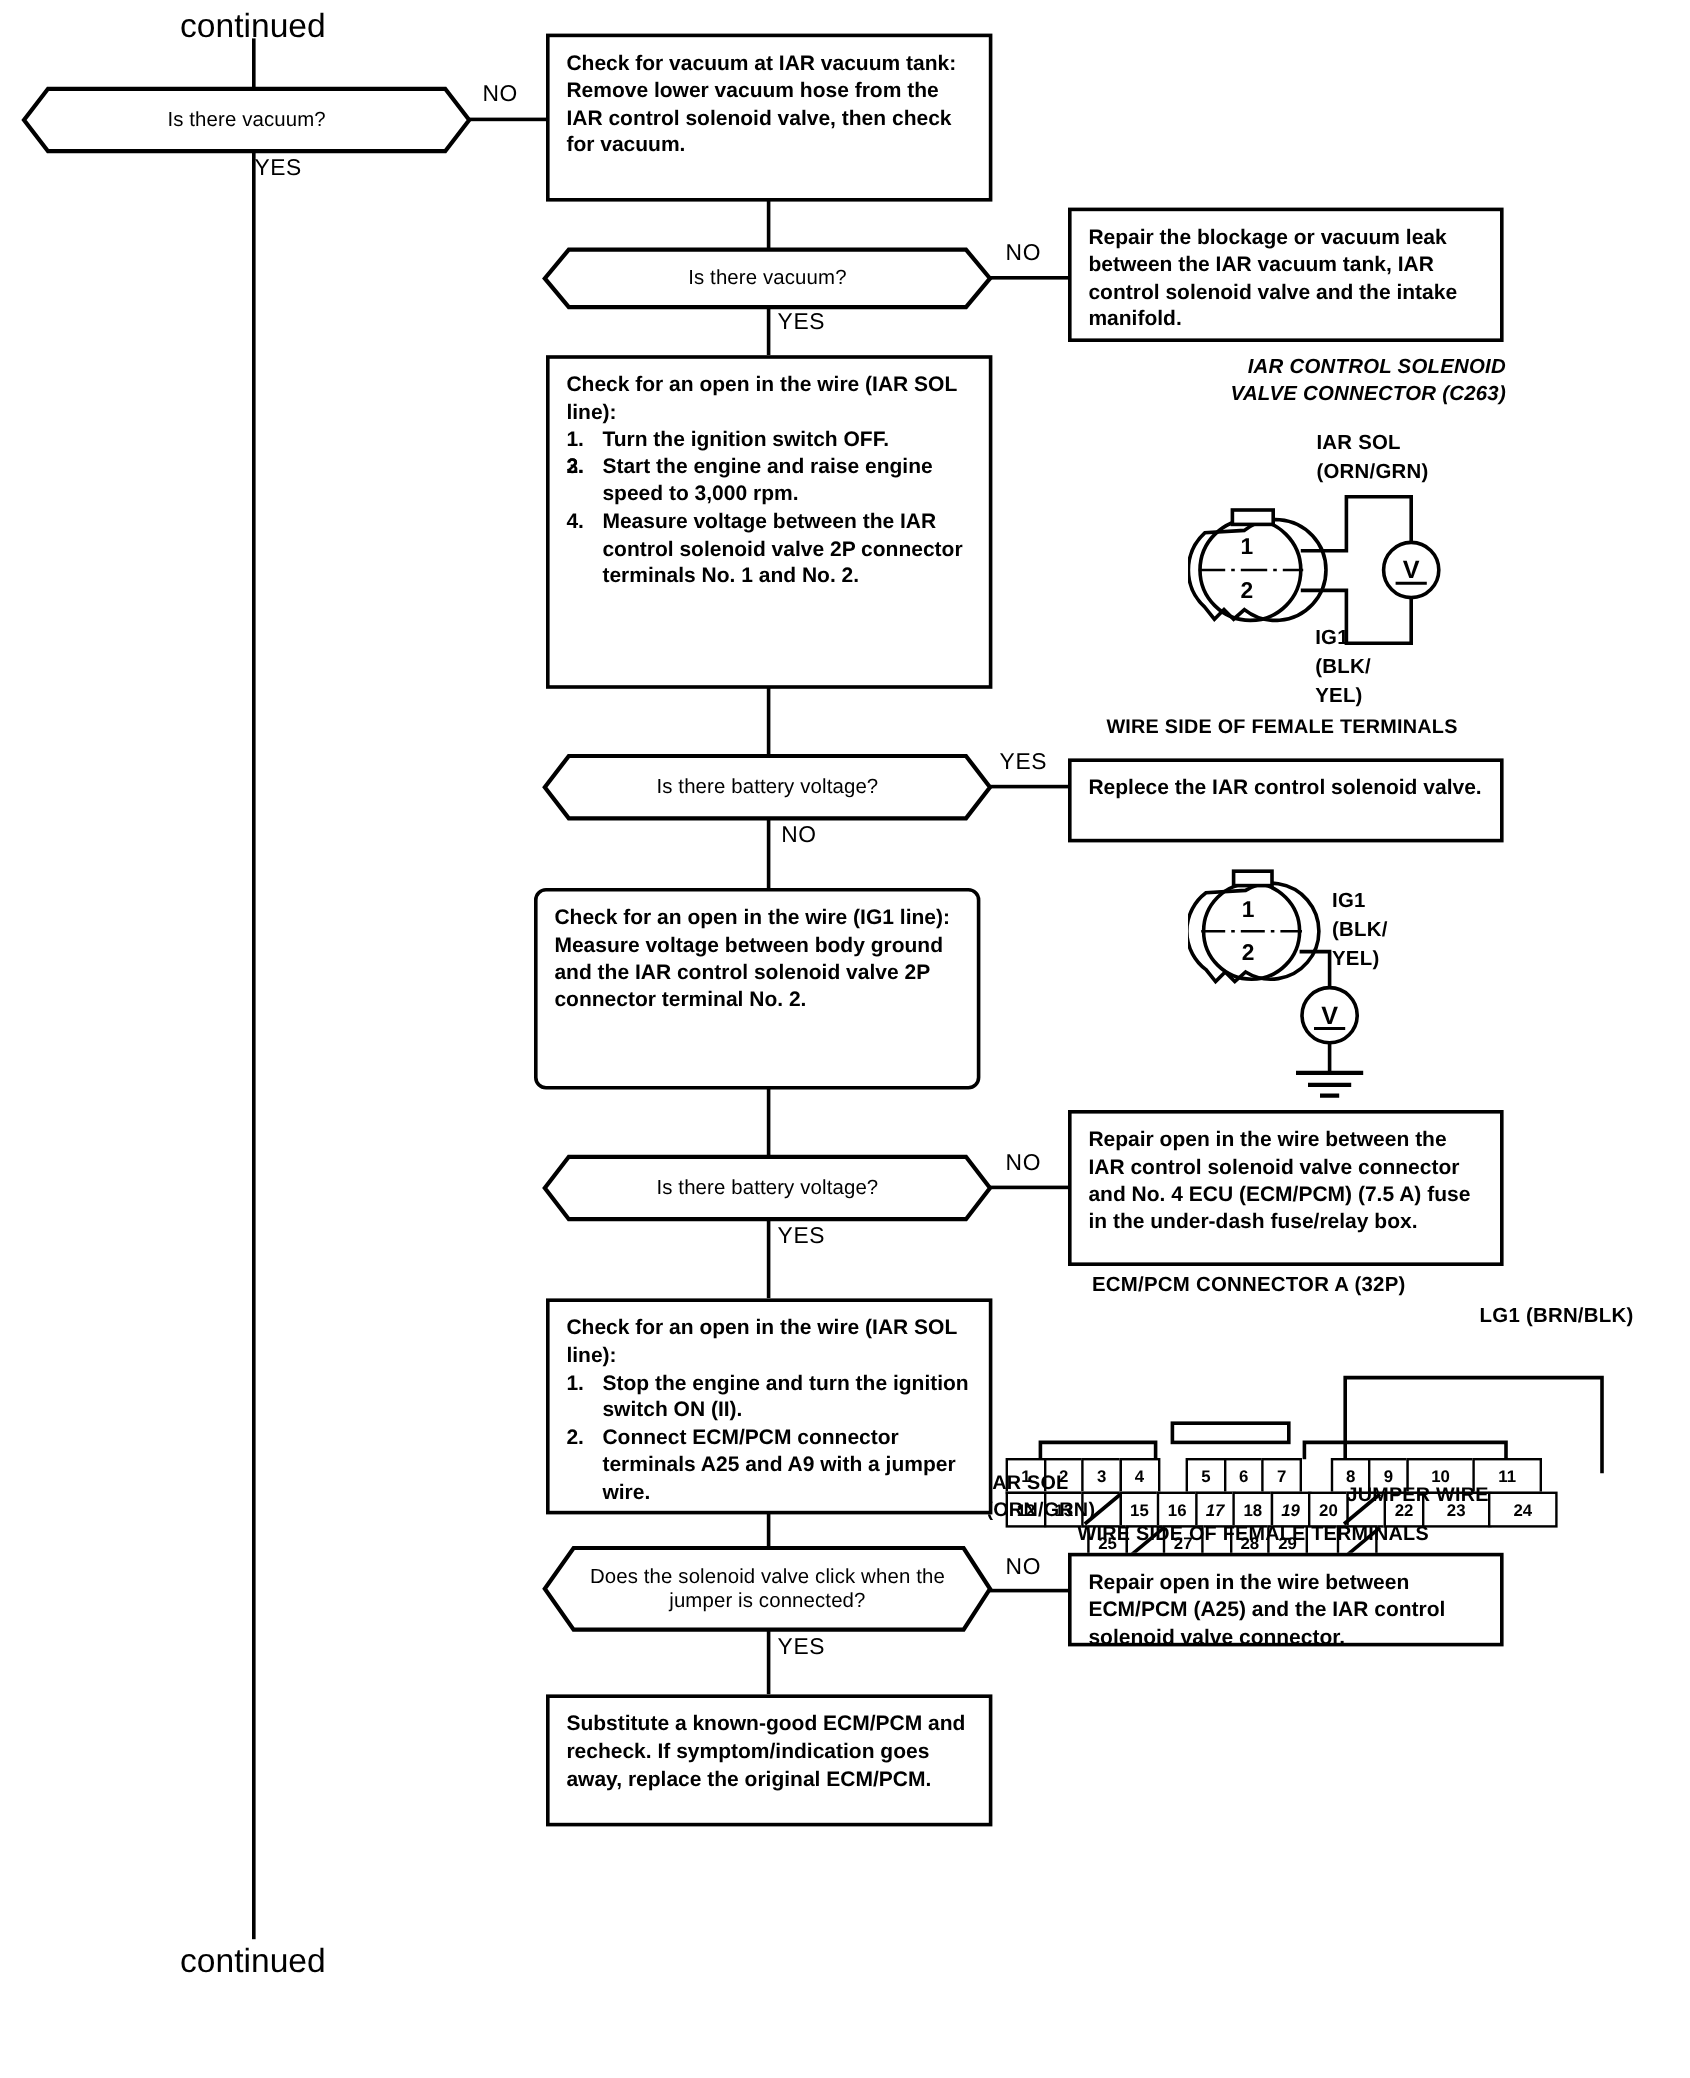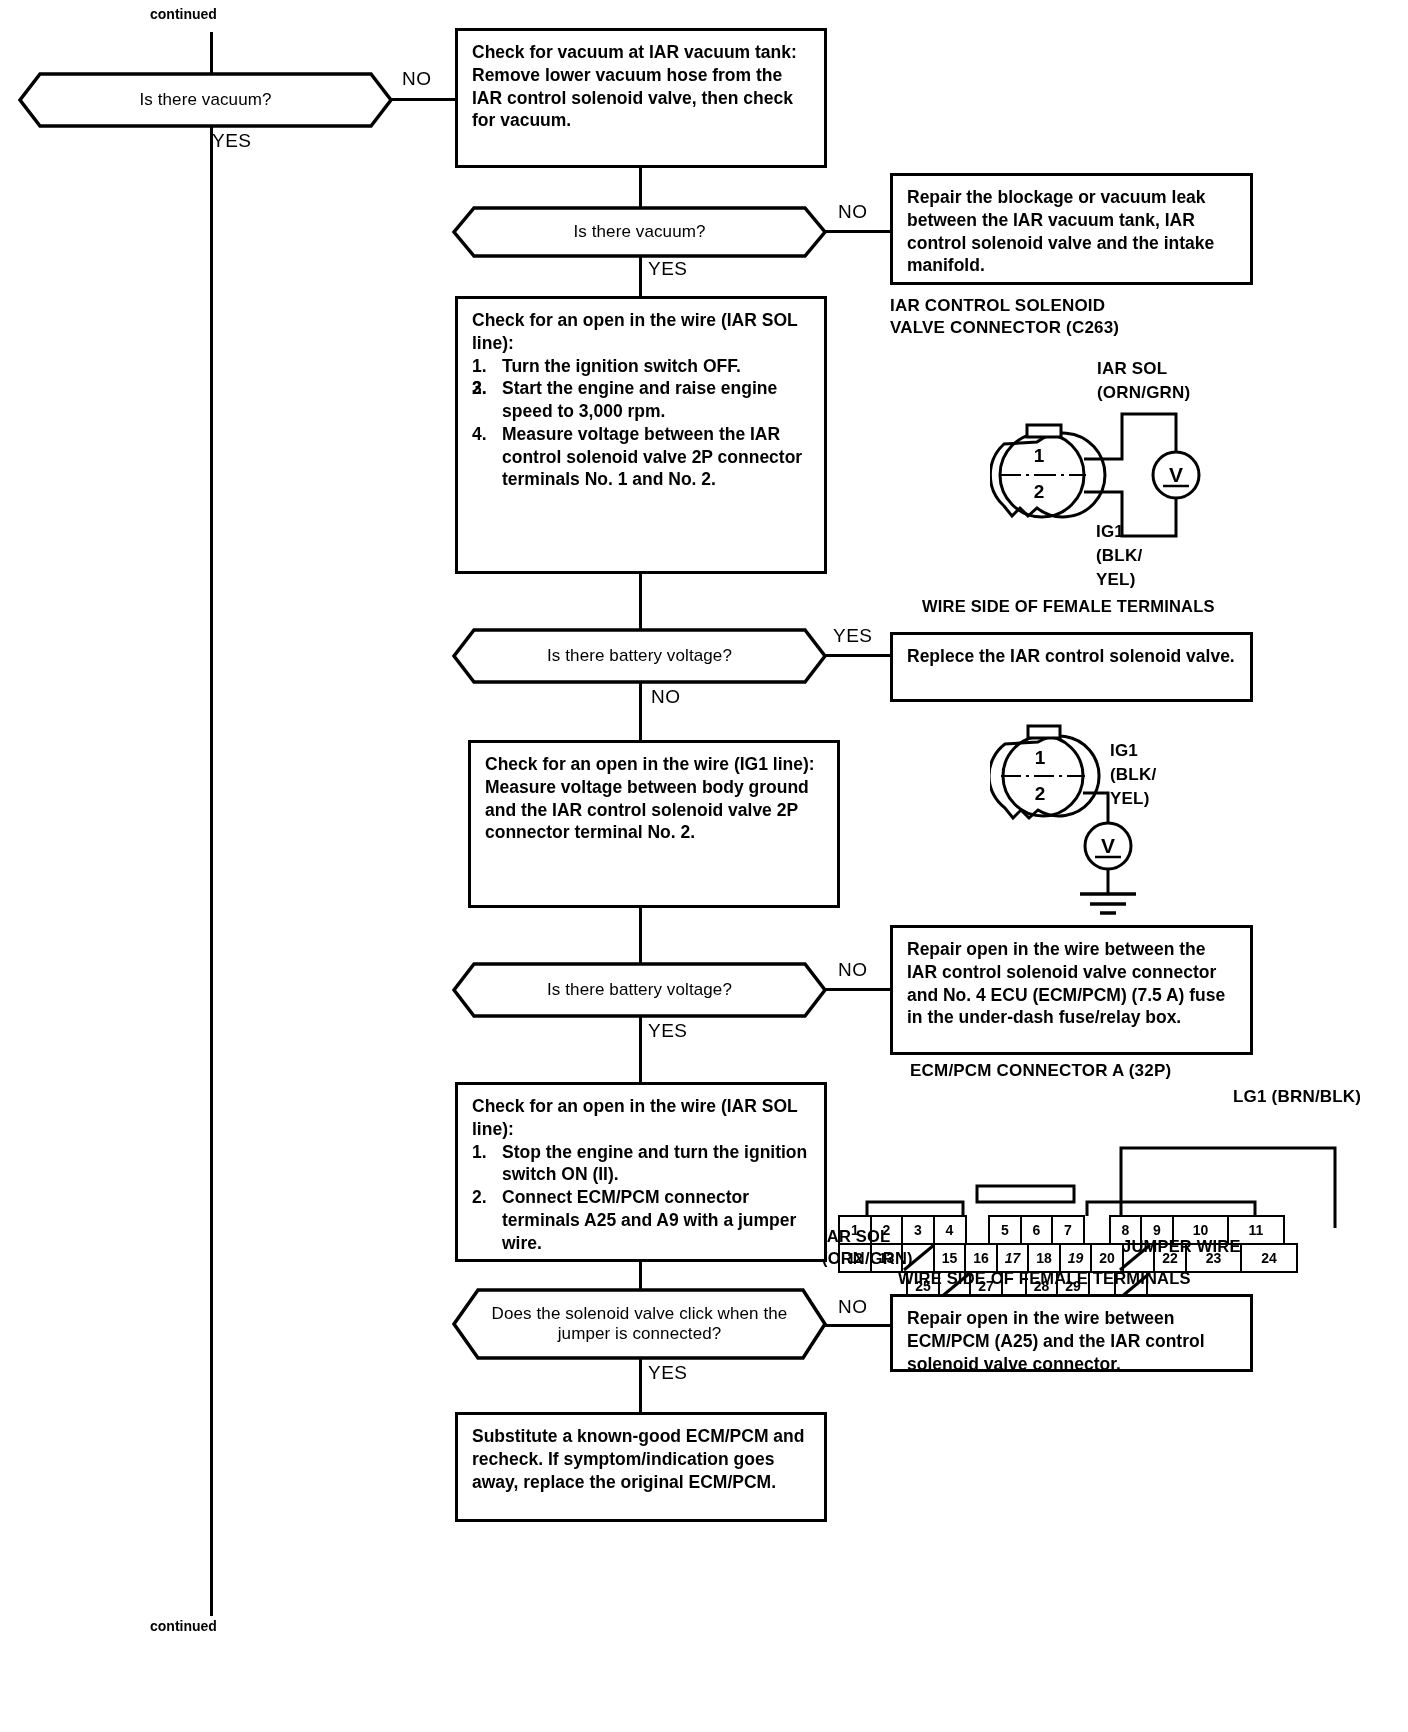--- a/index.html
+++ b/index.html
@@ -82,26 +82,26 @@
   }
 
   
   .caption {
     position: absolute;
     font-size: 17px;
     font-weight: bold;
     letter-spacing: 0.2px;
     line-height: 1.25;
   }
-  .caption.center { text-align: left; }
+  .caption.center { text-align: right; font-style: italic; }
 
   .continued {
     position: absolute;
-    font-size: 14px;
-    font-weight: bold;
+    font-size: 28px;
+    font-weight: normal;
   }
 
   
   .pinrow { position: absolute; display: flex; }
   .pin {
     border: 2.5px solid #000;
     box-sizing: border-box;
     display: flex;
     align-items: center;
     justify-content: center;
@@ -242,21 +242,21 @@
     <line x1="90" y1="176" x2="146" y2="176" stroke="#000" stroke-width="3.5"></line>
     <line x1="100" y1="186" x2="136" y2="186" stroke="#000" stroke-width="3.5"></line>
     <line x1="110" y1="195" x2="126" y2="195" stroke="#000" stroke-width="3.5"></line>
   </svg>
 </div>
 
 <div class="caption" style="left:1110px; top:740px; font-size:17px;">IG1</div>
 <div class="caption" style="left:1110px; top:764px; font-size:17px;">(BLK/</div>
 <div class="caption" style="left:1110px; top:788px; font-size:17px;">YEL)</div>
 
-<div class="box" style="left:468px; top:740px; width:372px; height:168px;">
+<div class="box" style="left:445px; top:740px; width:372px; height:168px;border-radius:10px;">
   <div class="lead">Check for an open in the wire (IG1 line):</div>
   <div class="body">Measure voltage between body ground and the IAR control solenoid valve 2P connector terminal No. 2.</div>
 </div>
 
 <div class="vline" style="left:639px; top:906px; height:62px;"></div>
 
 <div class="hex" style="left:452px; top:962px; width:375px; height:56px;">
   <svg width="375" height="56" viewBox="0 0 375 56">
     <polygon points="22,2 353,2 373,28 353,54 22,54 2,28" fill="#fff" stroke="#000" stroke-width="3.5"></polygon>
   </svg>

